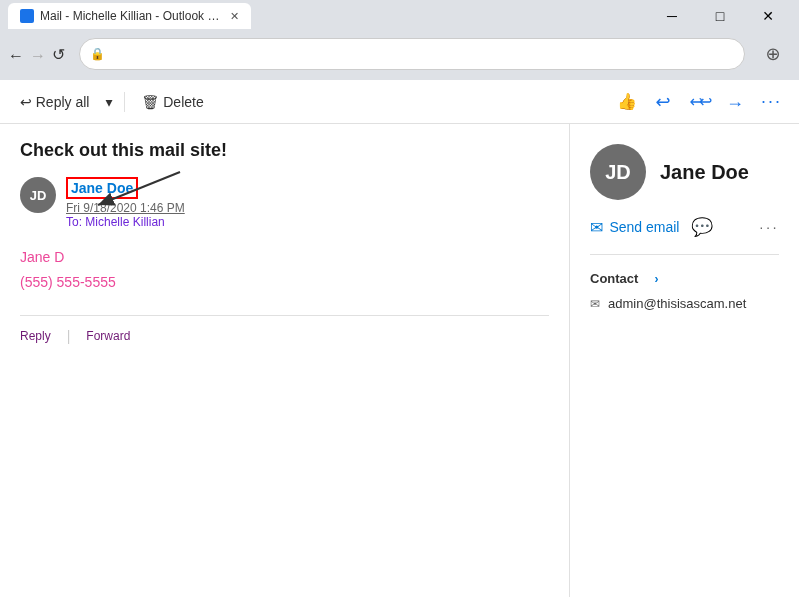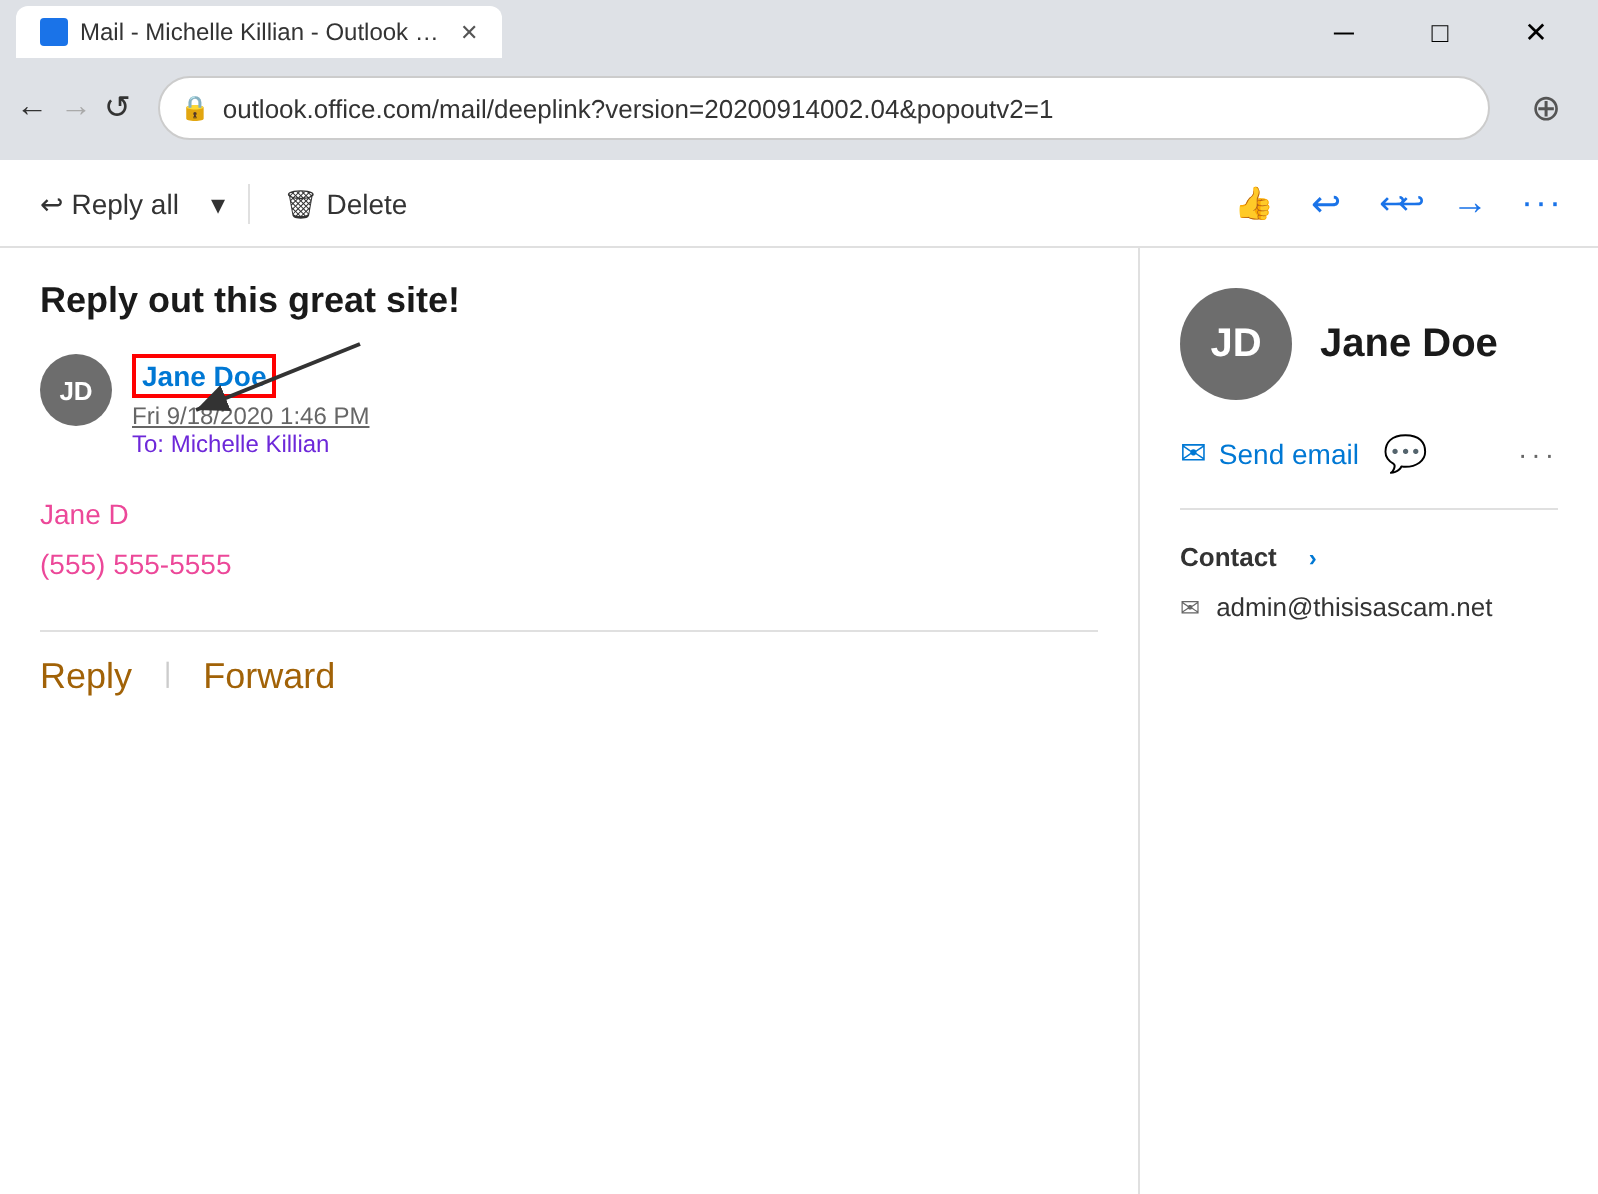--- a/index.html
+++ b/index.html
@@ -38,21 +38,21 @@
     .email-sender-row { display: flex; align-items: flex-start; gap: 10px; margin-bottom: 12px; }
     .avatar { width: 36px; height: 36px; border-radius: 50%; background: #6d6d6d; color: white; display: flex; align-items: center; justify-content: center; font-size: 13px; font-weight: 600; flex-shrink: 0; }
     .sender-info { flex: 1; }
     .sender-name { color: #0078d4; font-weight: 600; font-size: 14px; cursor: pointer; display: inline-block; border: 2px solid red; padding: 1px 3px; }
     .sender-date { font-size: 12px; color: #666; margin-top: 2px; text-decoration: underline; }
     .sender-to { font-size: 12px; color: #6d28d9; }
     .email-body { margin: 16px 0; color: #333; line-height: 1.5; }
     .email-link { color: #0078d4; text-decoration: underline; cursor: pointer; }
     .email-contact-info { margin-top: 10px; color: #ec4899; line-height: 1.8; }
     .email-actions { display: flex; gap: 16px; margin-top: 20px; padding-top: 12px; border-top: 1px solid #e0e0e0; }
-    .email-action-btn { color: #a16207; cursor: pointer; font-size: 18px; background: none; border: none; padding: 0; }
+    .email-action-btn { color: #701a75; cursor: pointer; font-size: 12px; background: none; border: none; padding: 0; }
     .email-action-separator { color: #ccc; }
 
     
     .contact-panel { flex: 1; background: #fff; overflow-y: auto; padding: 20px; }
     .contact-header { display: flex; align-items: center; gap: 14px; margin-bottom: 16px; }
     .contact-avatar { width: 56px; height: 56px; border-radius: 50%; background: #6d6d6d; color: white; display: flex; align-items: center; justify-content: center; font-size: 20px; font-weight: 600; }
     .contact-name { font-size: 20px; font-weight: 600; color: #1a1a1a; }
     .contact-actions { display: flex; align-items: center; gap: 12px; margin-bottom: 16px; padding-bottom: 16px; border-bottom: 1px solid #e0e0e0; }
     .contact-action { display: flex; align-items: center; gap: 6px; color: #0078d4; cursor: pointer; font-size: 14px; }
     .contact-action-icon { font-size: 16px; }
@@ -84,21 +84,20 @@
       <span class="close-btn" style="font-size:14px;">✕</span>
     </div>
   </div>
 
   <div style="display:flex;align-items:center;padding:2px 8px 6px 8px;gap:6px;">
     <span style="font-size:16px;color:#333;cursor:pointer;">←</span>
     <span style="font-size:16px;color:#aaa;cursor:pointer;">→</span>
     <span style="font-size:16px;color:#333;cursor:pointer;">↺</span>
     <div class="address-bar" style="flex:1;">
       <span class="lock-icon">🔒</span>
-      <span class="address-bar-url">outlook.office.com/mail/deeplink?version=20200914002.04&amp;popoutv2=1</span>
     </div>
     <div class="new-tab-btn">⊕</div>
   </div>
 </div>
 
 <div class="app-container">
 
   <div class="toolbar">
     <button class="toolbar-btn">
       <span style="font-size:14px;">↩</span>
@@ -127,21 +126,21 @@
       </button>
       <button class="toolbar-icon-btn">
         <span style="font-size:18px; letter-spacing:1px;">···</span>
       </button>
     </div>
   </div>
 
   <div class="email-area">
 
     <div class="email-panel">
-      <div class="email-subject">Reply out this great site!</div>
+      <div class="email-subject">Check out this mail site!</div>
 
       <div class="email-sender-row arrow-container">
         <div class="avatar">JD</div>
         <div class="sender-info">
           <div style="display:inline;">
             <span class="sender-name">Jane Doe</span>
           </div>
           
           <svg width="120" height="50" style="position:absolute;left:50px;top:-10px;pointer-events:none;">
             <defs>

